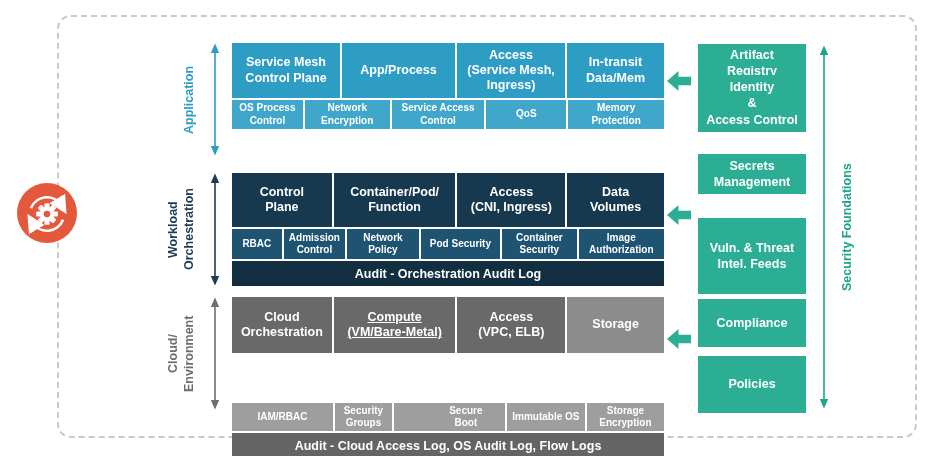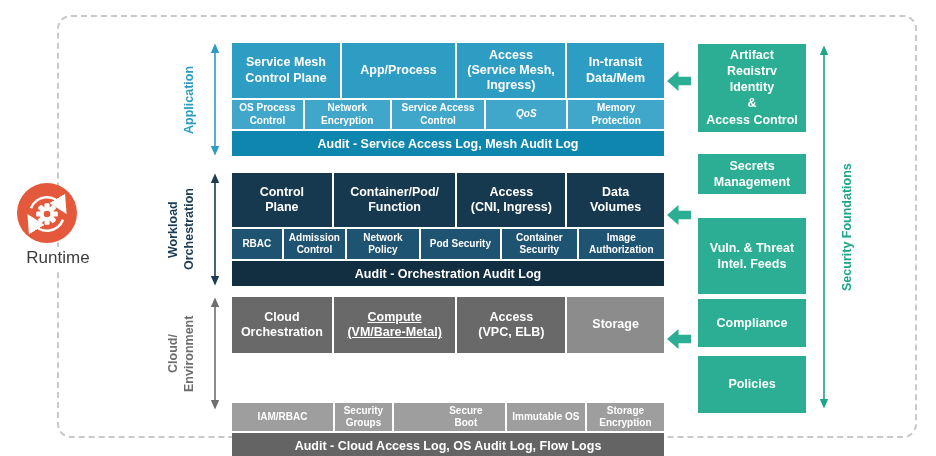--- a/index.html
+++ b/index.html
@@ -63,21 +63,20 @@
       <rect x="-2.6" y="-10.8" width="5.2" height="21.6" rx="1.2" transform="rotate(90)"></rect>
       <rect x="-2.6" y="-10.8" width="5.2" height="21.6" rx="1.2" transform="rotate(135)"></rect>
       <circle r="7" fill="#fff"></circle>
       <circle r="3.3" fill="#E4593B"></circle>
     </g>
     <g stroke="#fff" stroke-width="2.6" fill="none">
       <path d="M 14 25.2 A 17 17 0 0 1 44.5 22.5" marker-end="url(#ah)"></path>
       <path d="M 46 36.8 A 17 17 0 0 1 15.5 39.5" marker-end="url(#ah)"></path>
     </g>
   </svg>
-  <div class="runtime-label">Runtime</div>
 
   <div class="vlabel c-l1 pre" style="left:176px;top:43px;width:26px;height:113px;">Application</div>
   <svg class="varrow" style="left:209px;top:43px;" width="12" height="113" viewBox="0 0 12 113">
     <line x1="6" y1="9" x2="6" y2="104" stroke="#2D9CC3" stroke-width="1.6"></line>
     <polygon points="6,0.5 1.8,10 10.2,10" fill="#2D9CC3"></polygon>
     <polygon points="6,112.5 1.8,103 10.2,103" fill="#2D9CC3"></polygon>
   </svg>
   <div class="stack" style="top:43px;">
     <div class="row" style="height:55px;">
       <div class="box main-box l1-main pre" style="flex:108;">Service Mesh
@@ -89,25 +88,24 @@
       <div class="box main-box l1-main pre" style="flex:97;">In-transit
 Data/Mem</div>
     </div>
     <div class="row" style="height:29px;">
       <div class="box sub-box l1-sub pre" style="flex:71;">OS Process
 Control</div>
       <div class="box sub-box l1-sub pre" style="flex:85;">Network
 Encryption</div>
       <div class="box sub-box l1-sub pre" style="flex:93;">Service Access
 Control</div>
-      <div class="box sub-box l1-sub pre" style="flex:80;font-style:italic;">QoS</div>
+      <div class="box sub-box l1-sub pre" style="flex:80;">QoS</div>
       <div class="box sub-box l1-sub pre" style="flex:96;">Memory
 Protection</div>
     </div>
-    <div class="audit l1-audit" style="height:25px;">Audit - Service Access Log, Mesh Audit Log</div>
   </div>
 
   <div class="vlabel c-l2 pre" style="left:160px;top:173px;width:42px;height:113px;">Workload
 Orchestration</div>
   <svg class="varrow" style="left:209px;top:173px;" width="12" height="113" viewBox="0 0 12 113">
     <line x1="6" y1="9" x2="6" y2="104" stroke="#1B3C54" stroke-width="1.6"></line>
     <polygon points="6,0.5 1.8,10 10.2,10" fill="#1B3C54"></polygon>
     <polygon points="6,112.5 1.8,103 10.2,103" fill="#1B3C54"></polygon>
   </svg>
   <div class="stack" style="top:173px;">

